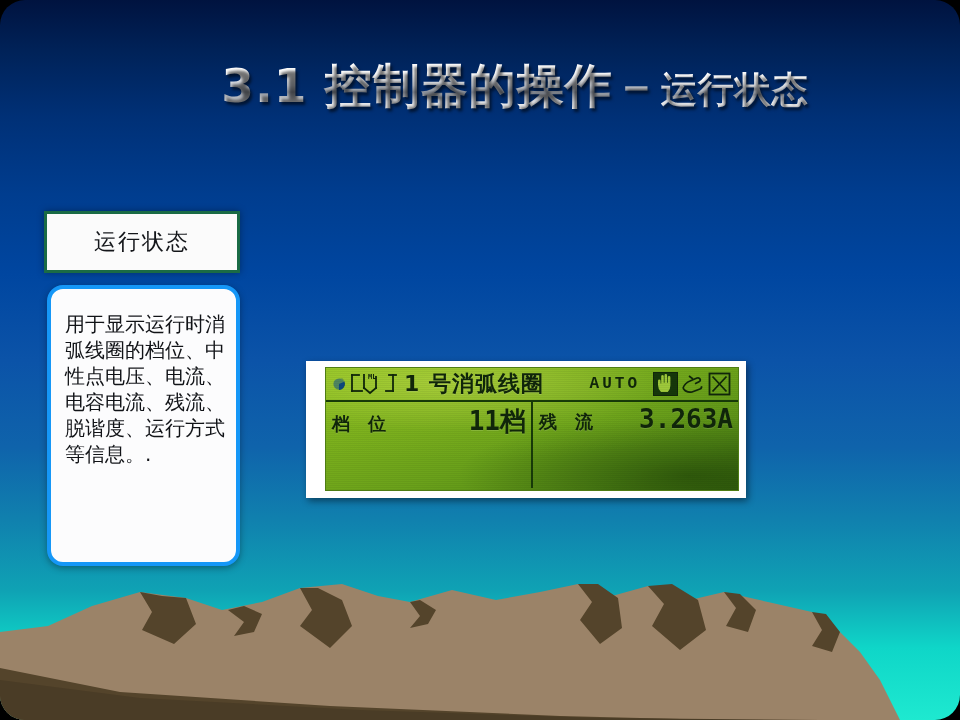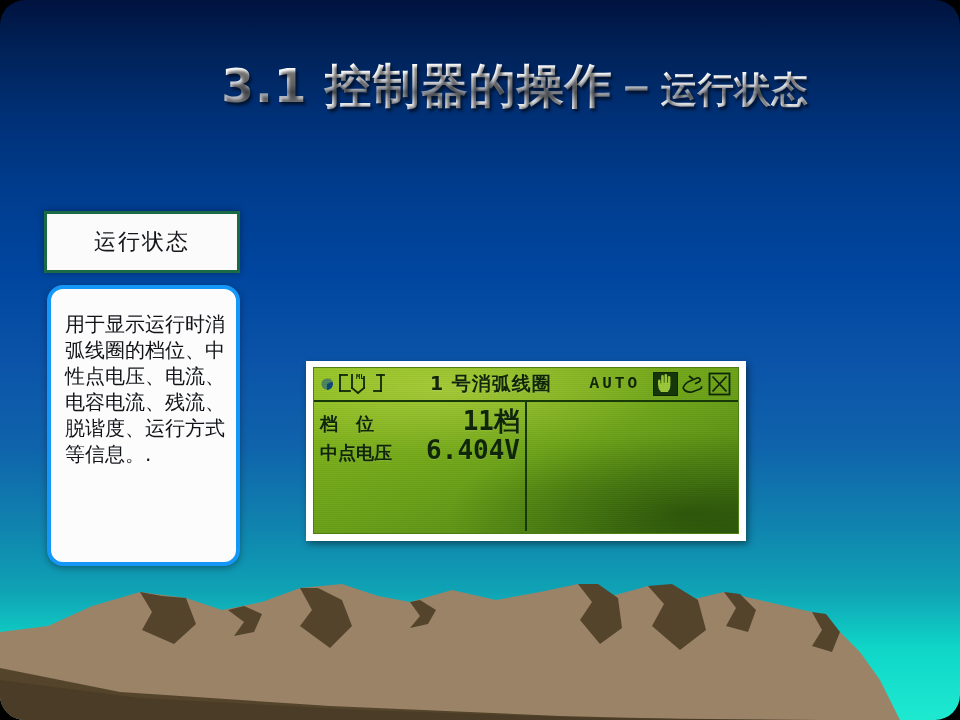--- a/index.html
+++ b/index.html
@@ -62,22 +62,22 @@
     box-shadow:0 2px 7px rgba(0,0,0,.35);
     padding:22px 10px 10px 14px;
   }
   #desc-box p {
     font-size:20px; line-height:1.30; color:#111317; letter-spacing:0px;
     word-break:break-all;
   }
 
   
   #lcd-photo {
-    position:absolute; left:306px; top:361px; width:440px; height:180px;
-    background:#ffffff; padding:6px 7px 7px 7px;
+    position:absolute; left:306px; top:361px; width:440px; height:137px;
+    background:#ffffff; padding:6px 7px 7px 19px;
     box-shadow:2px 3px 7px rgba(0,0,0,.45);
   }
   #lcd-screen {
     position:relative; width:100%; height:100%; overflow:hidden;
     background:
       radial-gradient(ellipse 120% 90% at 30% 12%, rgba(200,225,80,.55) 0%, rgba(150,195,40,.10) 45%, rgba(0,0,0,0) 70%),
       radial-gradient(ellipse 80% 70% at 88% 88%, rgba(10,40,0,.45) 0%, rgba(0,0,0,0) 70%),
       linear-gradient(160deg,#8cc11f 0%,#79ae1c 30%,#6aa11a 55%,#568c16 80%,#3f6f10 100%);
     border:1px solid #4e7d14;
     font-family:"DejaVu Sans Mono","Liberation Mono",monospace;
@@ -91,21 +91,21 @@
   }
 
   
   #lcd-header {
     position:relative; height:34px; display:flex; align-items:center;
     padding:0 4px 0 6px; border-bottom:2px solid #173a08;
   }
   #coil-sym { width:56px; height:26px; flex:0 0 56px; }
   #dot-sym { width:14px; height:14px; flex:0 0 14px; margin-right:2px; }
   #lcd-title {
-    flex:1; text-align:center; font-size:19px; font-weight:bold;
+    flex:1; text-align:left; font-size:22px; font-weight:bold;
     letter-spacing:1px; text-shadow:0 1px 0 rgba(255,255,255,.14);
     font-family:"DejaVu Sans","Liberation Sans",sans-serif;
   }
   #auto-txt {
     font-size:16px; font-weight:bold; letter-spacing:3px; margin-right:13px;
     font-family:Liberation Mono, monospace;
   }
   .lcd-ico { width:25px; height:24px; flex:0 0 25px; margin-right:2px; }
 
   
@@ -214,25 +214,25 @@
           <path d="M5.5 4.5 L19.5 19.5 M19.5 4.5 L5.5 19.5" stroke="#10260a" stroke-width="1.8"></path>
         </svg>
       </div>
 
       <div id="lcd-body">
         <div class="lcd-col left">
           <div class="lcd-row">
             <span class="lcd-key">档    位</span>
             <span class="lcd-val">11档</span>
           </div>
+        </div>
+        <div class="lcd-col right">
           <div class="lcd-row">
-            <span class="lcd-key">中点电压</span>
-            <span class="lcd-val">6.404V</span>
+            <span class="lcd-key">残    流</span>
+            <span class="lcd-val">3.263A</span>
           </div>
         </div>
-        <div class="lcd-col right">
-        </div>
       </div>
 
     </div>
   </div>
 
 </div>
 
 </body></html>

